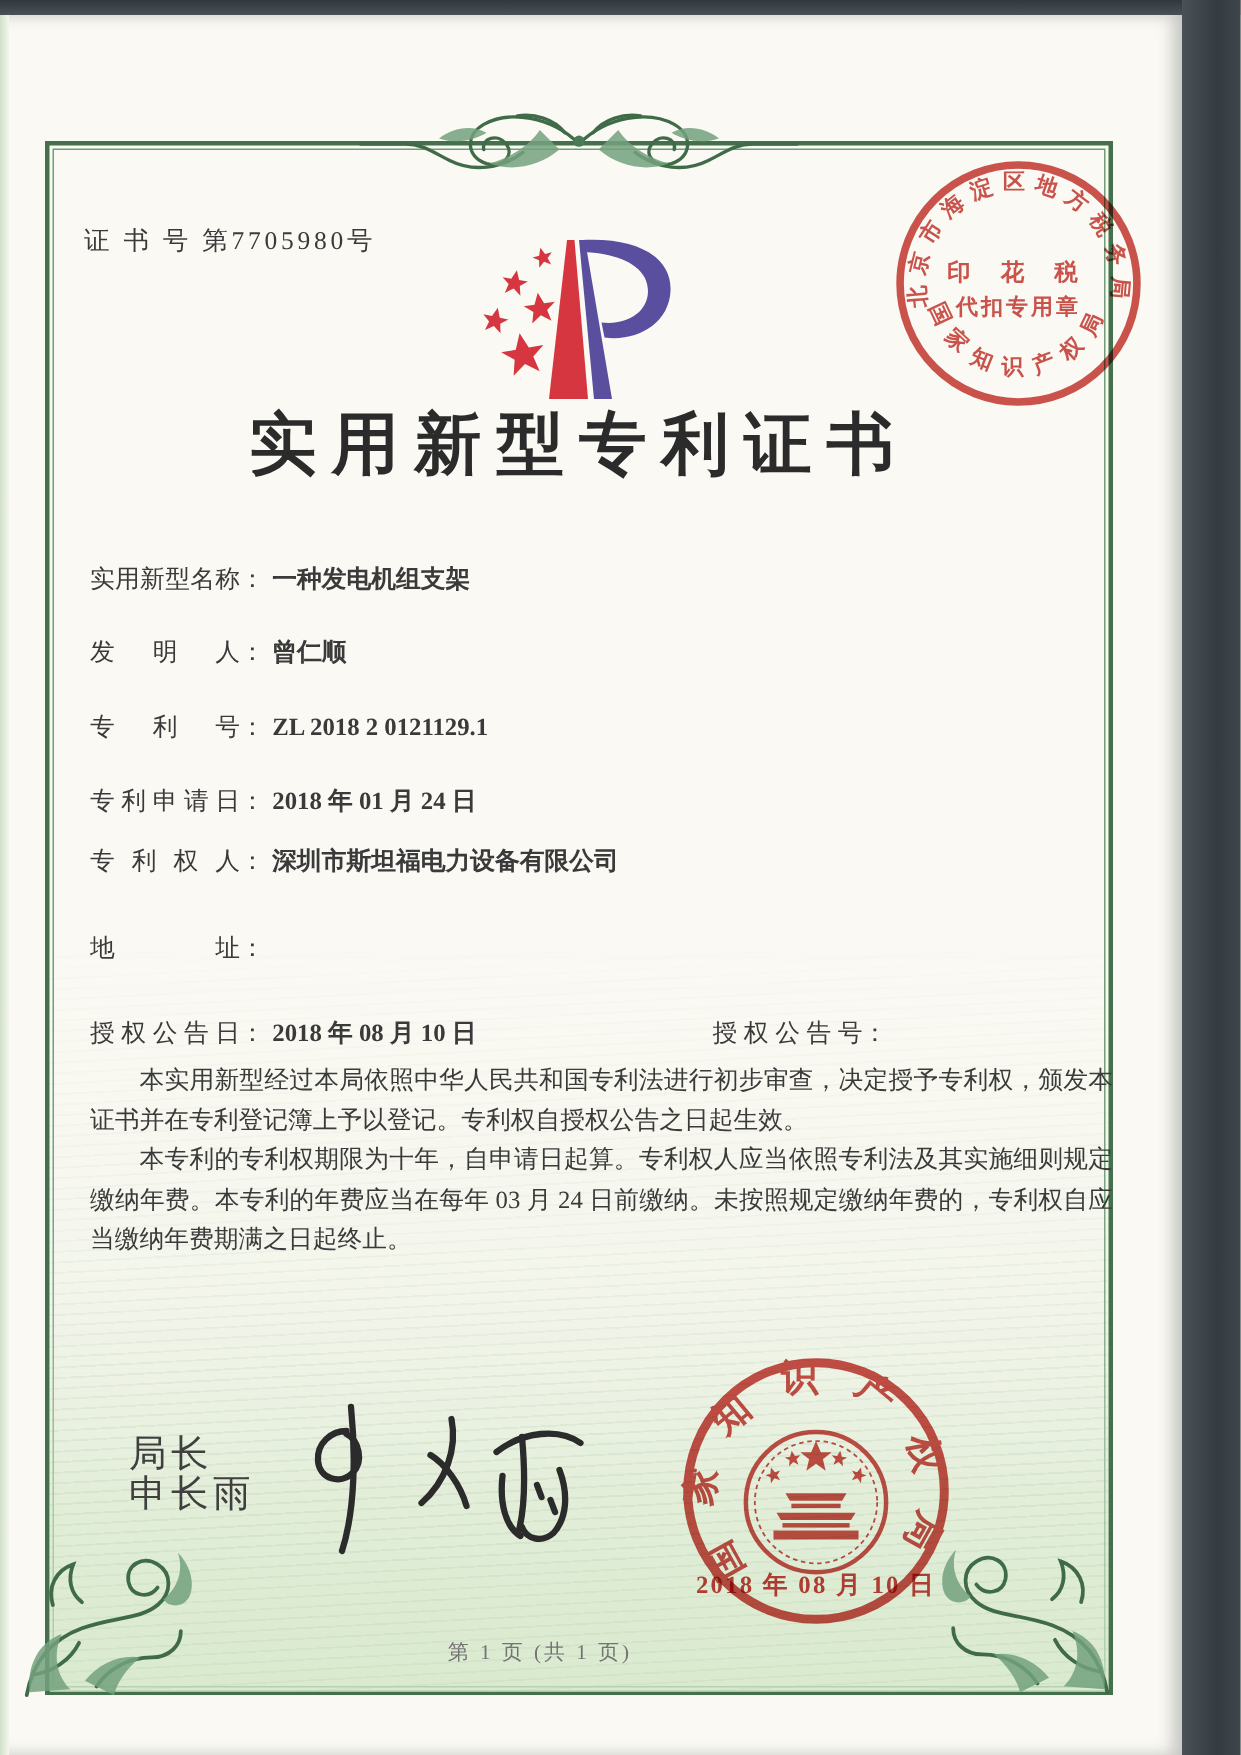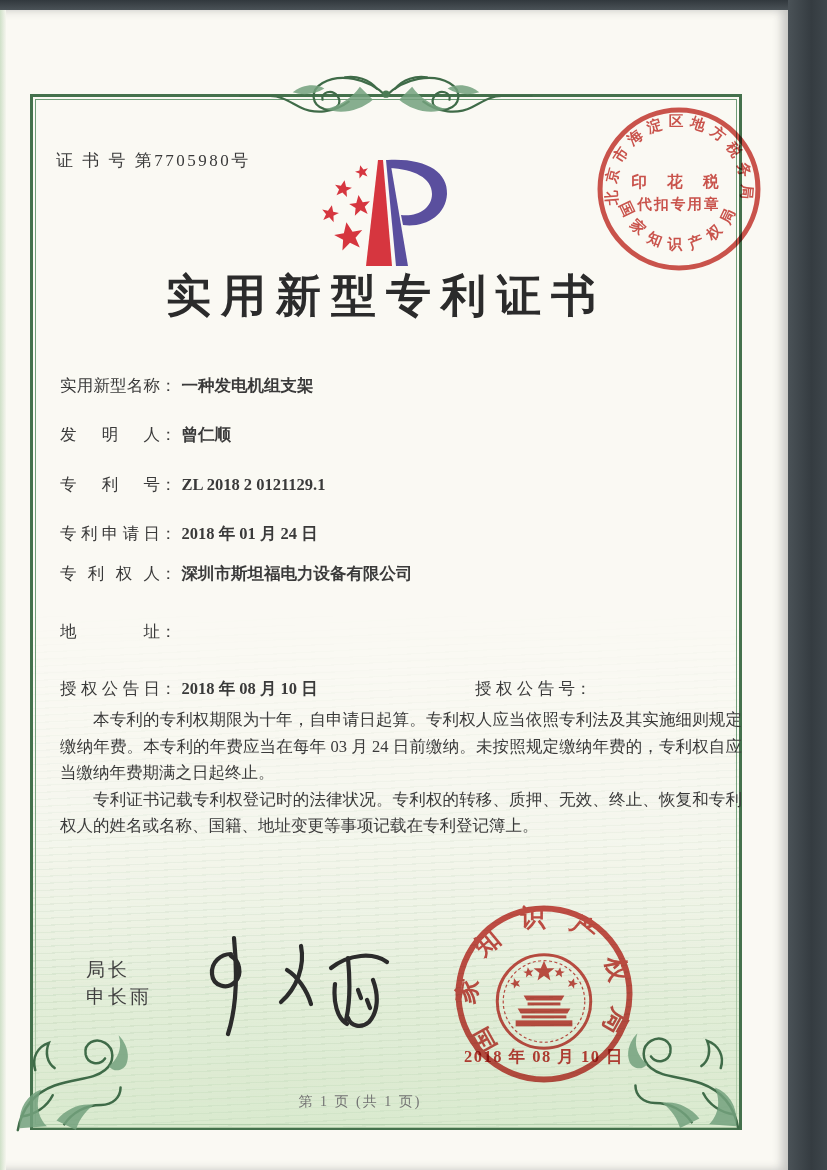--- a/index.html
+++ b/index.html
@@ -53,21 +53,21 @@
   .field{position:absolute;left:0;display:flex;align-items:flex-start;line-height:27px;}
   .f0{top:0}.f1{top:49px}.f2{top:99px}.f3{top:148px}.f4{top:188px}.f5{top:246px}.f6{top:303px}
   .flabel{display:inline-block;width:100px;text-align:justify;text-align-last:justify;flex:0 0 100px;}
   .fcolon{flex:0 0 auto;margin-right:5px;}
   .fvalue{flex:0 1 auto;font-weight:bold;}
   .fvalue-address{width:436px;flex:0 0 436px;}
   .field-b{position:absolute;left:415px;top:0;display:flex;line-height:27px;}
   .paras{position:absolute;left:60px;top:697px;width:682px;
     font-size:16.5px;line-height:26.5px;color:#3a3a3a;text-align:justify;}
   .paras p{margin:0;text-indent:2em;}
-  .director{position:absolute;left:86px;top:946px;font-size:19px;color:#3f3f3f;letter-spacing:3px;}
+  .director{position:absolute;left:86px;top:946px;font-size:25px;color:#3f3f3f;letter-spacing:3px;}
   .director div{line-height:27px;}
   .director .dn{}
   .signature{position:absolute;left:185px;top:918px;width:215px;height:122px;}
   .seal-office{position:absolute;left:452px;top:892px;width:184px;height:184px;
     mix-blend-mode:multiply;opacity:.93;}
   .seal-date{
     position:absolute;left:446px;top:1036px;width:196px;text-align:center;
     font-size:16.5px;color:#c8423c;letter-spacing:1.5px;font-weight:700;
     mix-blend-mode:multiply;
   }
@@ -184,22 +184,22 @@
         <span class="fcolon">：</span>
       <span class="fvalue">2018 年 08 月 10 日</span>
       <span class="field-b">
         <span class="flabel">授权公告号</span>
           <span class="fcolon">：</span>
       </span>
     </div>
   </div>
 
   <div class="paras">
+    <p>本实用新型经过本局依照中华人民共和国专利法进行初步审查，决定授予专利权，颁发本证书并在专利登记簿上予以登记。专利权自授权公告之日起生效。</p>
     <p>本专利的专利权期限为十年，自申请日起算。专利权人应当依照专利法及其实施细则规定缴纳年费。本专利的年费应当在每年 03 月 24 日前缴纳。未按照规定缴纳年费的，专利权自应当缴纳年费期满之日起终止。</p>
-    <p>专利证书记载专利权登记时的法律状况。专利权的转移、质押、无效、终止、恢复和专利权人的姓名或名称、国籍、地址变更等事项记载在专利登记簿上。</p>
   </div>
 
   <div class="director">
     <div>局长</div>
     <div class="dn">申长雨</div>
   </div>
 
   <svg class="signature" viewBox="0 0 215 122">
     <g fill="none" stroke="#2b2b2b" stroke-width="4.2" stroke-linecap="round" stroke-linejoin="round">
       <path d="M46,26 C36,26 26,34 27,46 C28,58 42,62 50,54 C58,46 54,32 46,28"></path>

